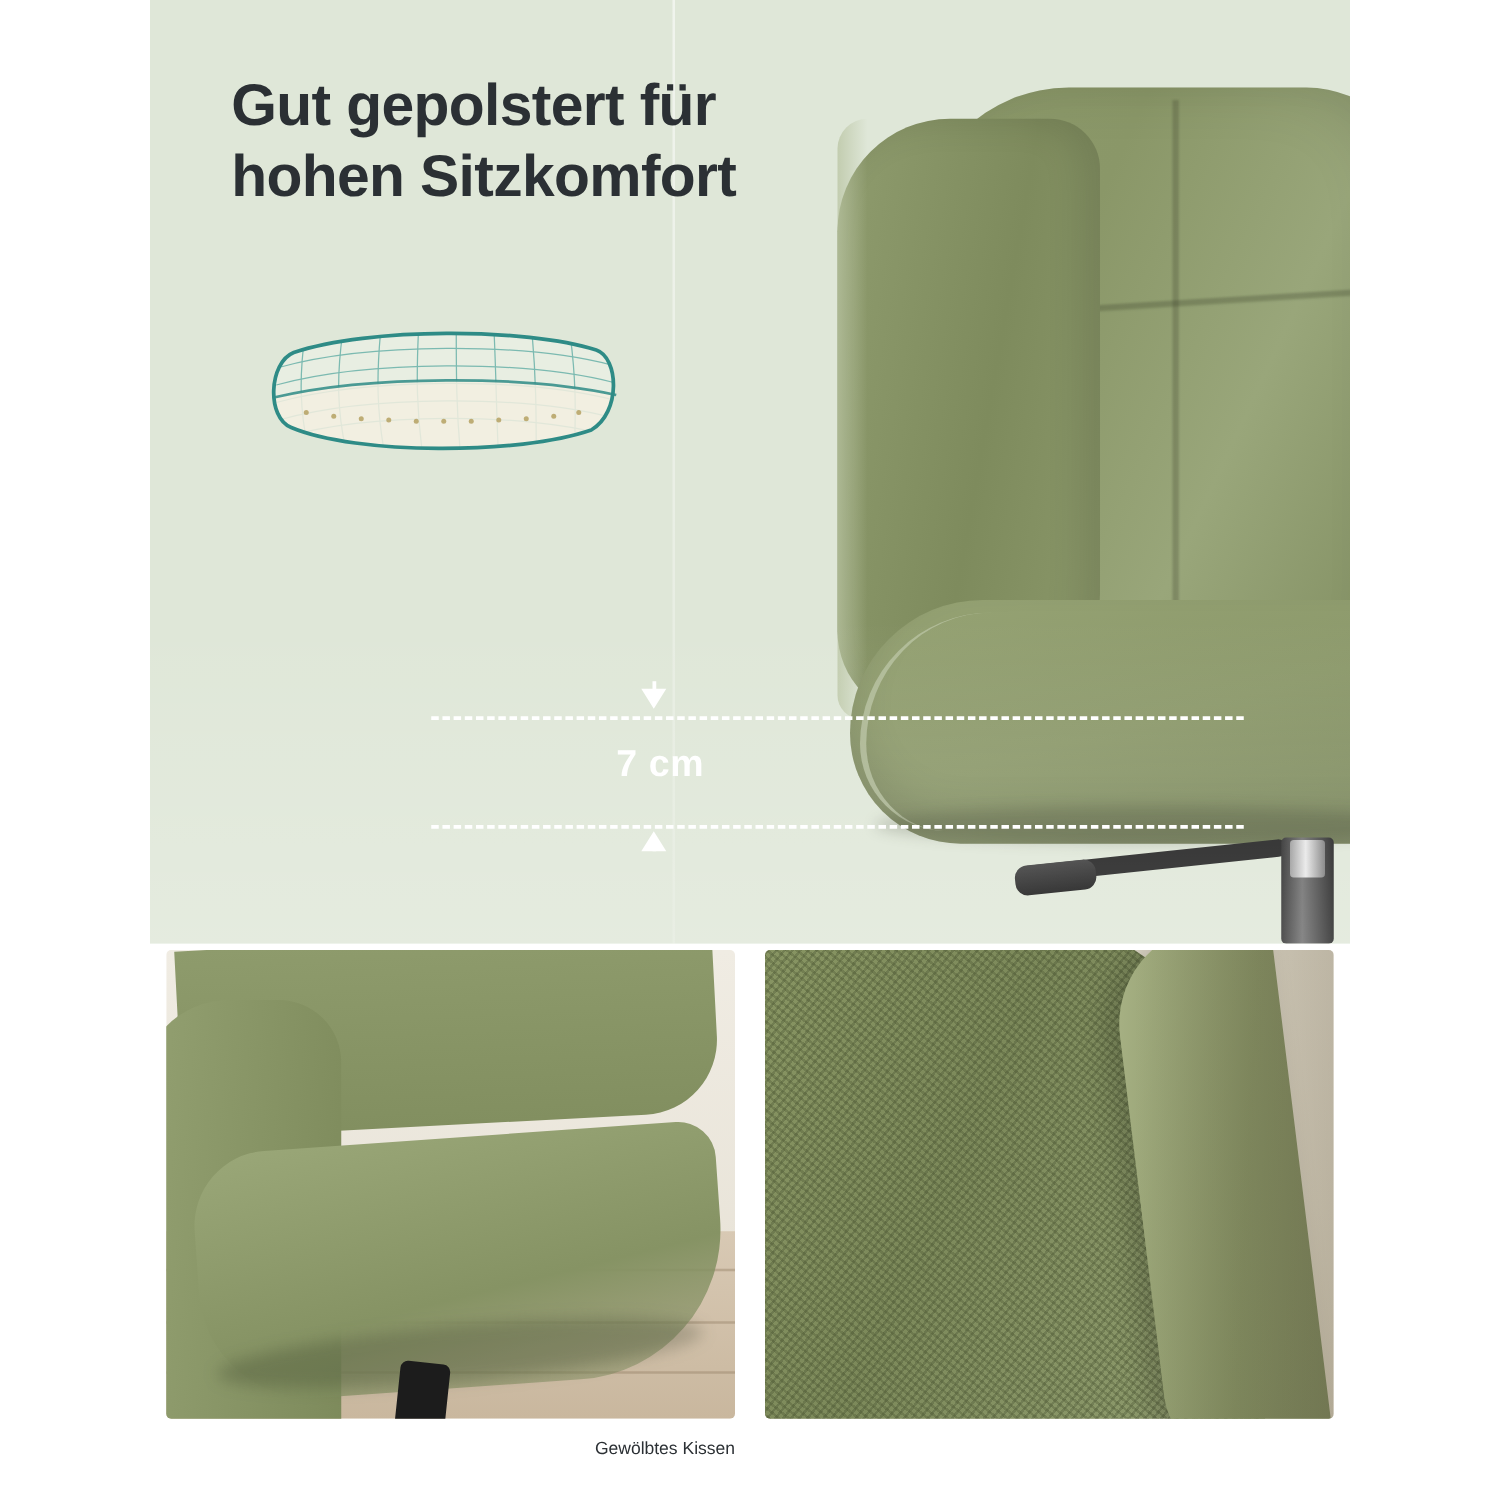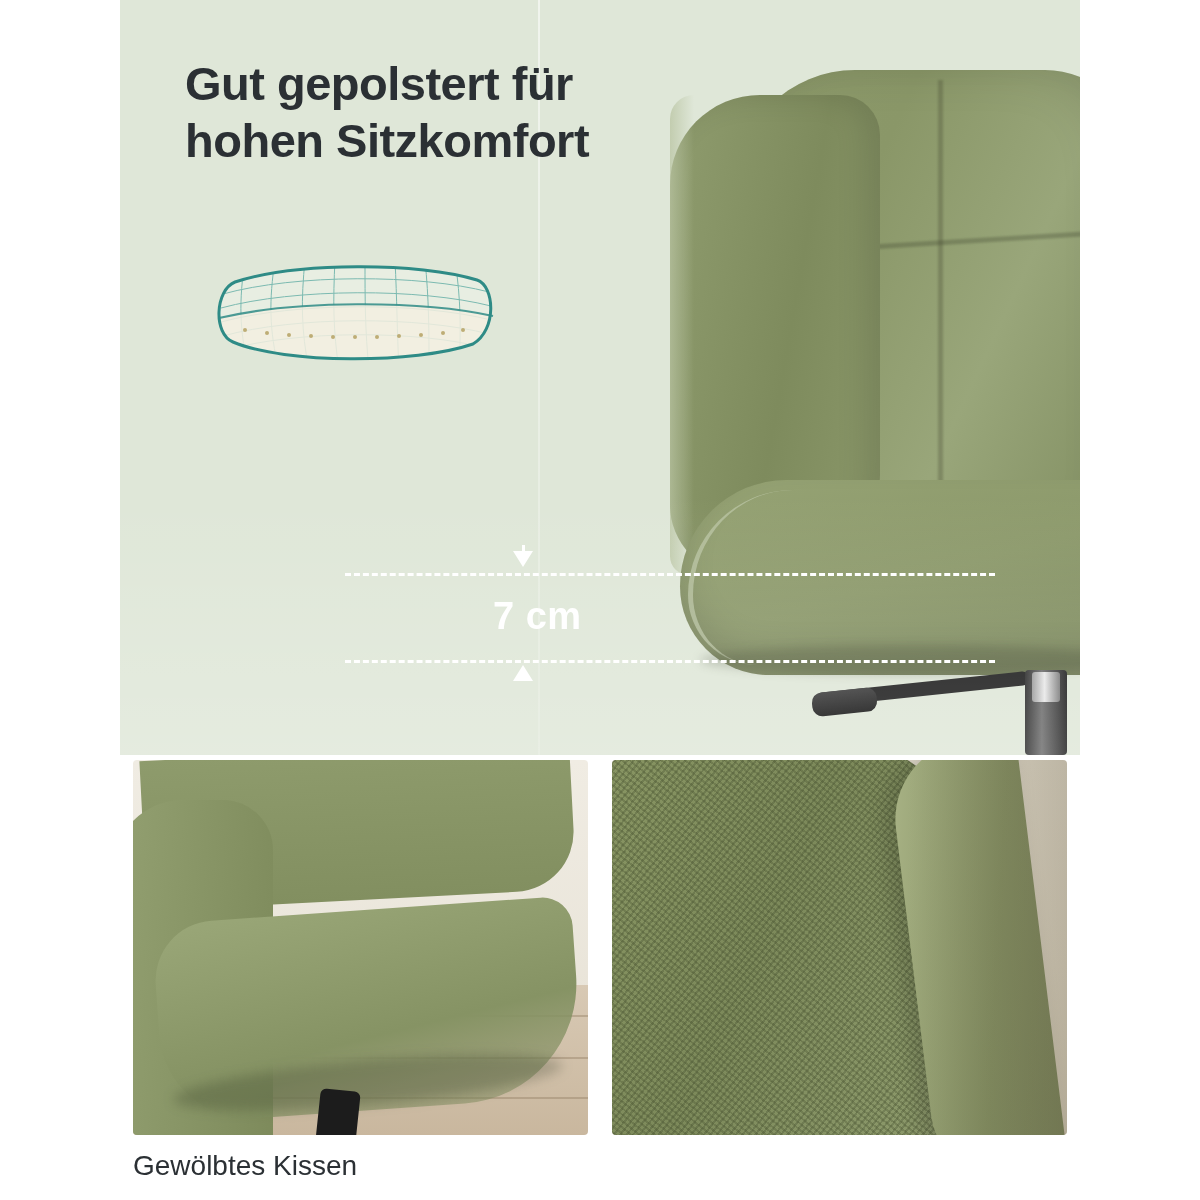--- a/index.html
+++ b/index.html
@@ -85,21 +85,21 @@
     border-bottom: 16px solid #ffffff;
   }
   .arrow-stem-top, .arrow-stem-bottom {
     position: absolute; left: 177px; width: 3px; background: #ffffff;
   }
   .arrow-stem-top { top: 0px; height: 10px; }
   .arrow-stem-bottom { top: 126px; height: 10px; }
   .meas-label {
     position: absolute;
     left: 148px; top: 50px;
-    font-size: 38px; font-weight: bold; color: #ffffff;
+    font-size: 30px; font-weight: bold; color: #ffffff;
     letter-spacing: 0.5px;
   }
 
   
   .chair {
     position: absolute;
     left: 400px; top: 0px;
     width: 600px; height: 755px;
   }
   .back-rest {
@@ -212,22 +212,22 @@
     border-radius: 4px;
     overflow: hidden;
   }
   .tile-left { left: 133px; }
   .tile-right { left: 612px; }
 
   .caption {
     position: absolute;
     top: 395px;
     width: 455px;
-    text-align: left;
-    font-size: 28px;
+    text-align: right;
+    font-size: 14px;
     color: #2b3034;
   }
   .caption-left { left: 133px; }
   .caption-right { left: 612px; }
 
   
   .t1-floor {
     position: absolute; left:0; bottom:0; width:100%; height:150px;
     background: linear-gradient(to bottom, #d8c9b4, #c9b79e);
   }

